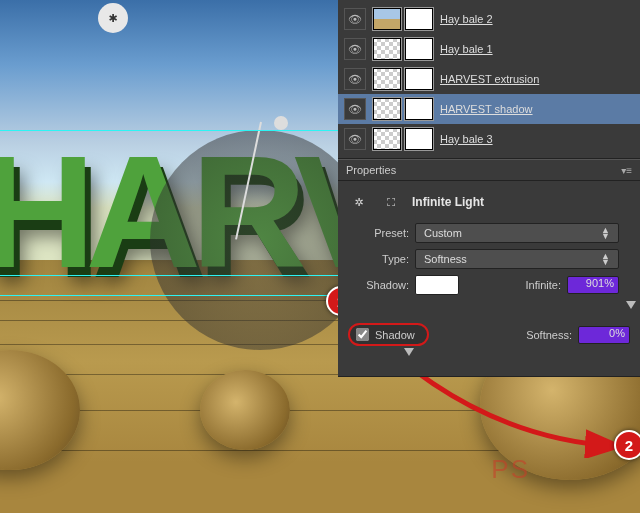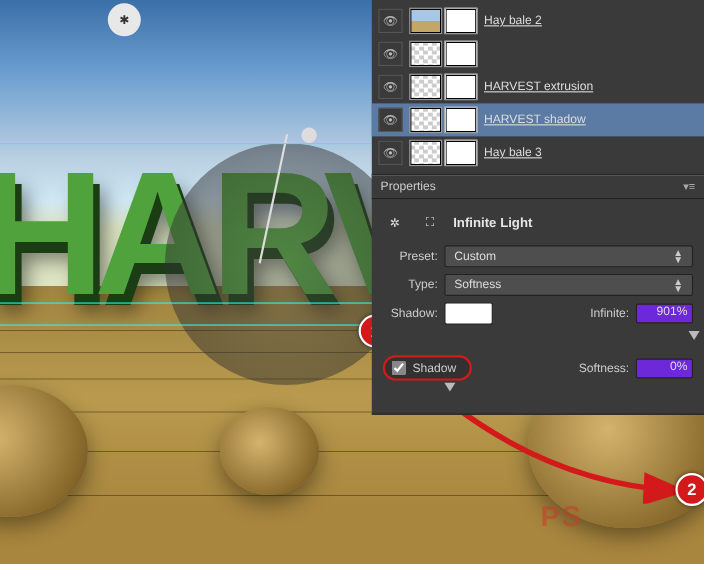--- a/index.html
+++ b/index.html
@@ -33,34 +33,34 @@
   .thumb{width:28px;height:22px;border:1px solid #999;background:linear-gradient(#a8c7e6 50%,#c3a668 50%);box-shadow:inset 0 0 0 1px #000;}
   .thumb.trans{background:repeating-conic-gradient(#ccc 0 25%,#fff 0 50%) 0 0/8px 8px;}
   .thumb.mask{background:#fff;}
   .layer-name{flex:1;font-size:11px;color:#ddd;text-decoration:underline;}
   .panel-header{display:flex;align-items:center;justify-content:space-between;background:#3a3a3a;border-top:1px solid #555;border-bottom:1px solid #222;padding:4px 8px;font-size:11px;color:#ccc;}
   .menu-ico{color:#aaa;font-size:10px;}
   .props{padding:6px 10px 14px;border-bottom:1px solid #222;}
   .props-title{display:flex;align-items:center;gap:10px;margin:4px 0 10px;}
   .props-title .ico{width:22px;height:22px;display:flex;align-items:center;justify-content:center;color:#ddd;}
   .props-title .lbl{font-weight:bold;color:#e6e6e6;font-size:12px;}
-  .form-row{display:flex;align-items:center;margin:6px 0;gap:6px;}
+  .form-row{display:flex;align-items:center;margin:6px 11px;gap:6px;}
   .form-label{width:50px;text-align:right;color:#ccc;font-size:11px;}
   .select{flex:1;height:18px;background:#4e4e4e;border:1px solid #222;border-radius:2px;display:flex;align-items:center;justify-content:space-between;padding:0 8px;font-size:11px;color:#ddd;}
   .arrows{color:#ccc;font-size:9px;line-height:6px;}
   .swatch{width:42px;height:18px;border:1px solid #222;border-radius:2px;}
   .right-label{margin-left:auto;color:#ccc;font-size:11px;}
   .num{width:42px;height:16px;background:#6d28d9;border:1px solid #222;border-radius:2px;text-align:right;padding:0 4px;font-size:11px;color:#ddd;}
   .slider-track{position:relative;height:14px;margin-left:56px;margin-right:4px;}
   .slider-thumb{position:absolute;top:0;width:0;height:0;border-left:5px solid transparent;border-right:5px solid transparent;border-top:8px solid #bbb;}
   .shadow-row{display:flex;align-items:center;gap:6px;margin:8px 0 2px;}
   .shadow-box{border:2px solid #d31919;border-radius:12px;padding:3px 12px 3px 6px;display:flex;align-items:center;gap:6px;background:rgba(0,0,0,.15);}
   input[type=checkbox]{accent-color:#888;margin:0;}
   .watermark{position:absolute;right:6px;bottom:4px;font-size:18px;font-weight:bold;color:rgba(255,255,255,.85);text-shadow:0 0 4px #000,0 0 2px #00e0b6;}
-  .ps-wm{position:absolute;right:110px;bottom:28px;font-size:26px;font-weight:bold;color:rgba(200,60,40,.55);letter-spacing:2px;}
+  .ps-wm{position:absolute;right:110px;bottom:28px;font-size:26px;font-weight:normal;color:rgba(200,60,40,.55);letter-spacing:2px;}
 </style>
 </head>
 <body>
 
 <div class="stage">
 
   <div class="canvas">
     <div class="sky"></div>
     <div class="ground"></div>
     <div class="grid">
@@ -116,20 +116,21 @@
         <div class="layer-name">Hay bale 2</div>
       </div>
       <div class="layer-row">
         <div class="vis">
             <span>👁</span>
           </div>
         <div class="thumb-wrap">
             <div class="thumb trans"></div>
             <div class="thumb mask"></div>
           </div>
+        <div class="layer-name">Hay bale 1</div>
       </div>
       <div class="layer-row">
         <div class="vis">
             <span>👁</span>
           </div>
         <div class="thumb-wrap">
             <div class="thumb trans"></div>
             <div class="thumb mask"></div>
           </div>
         <div class="layer-name">HARVEST extrusion</div>

